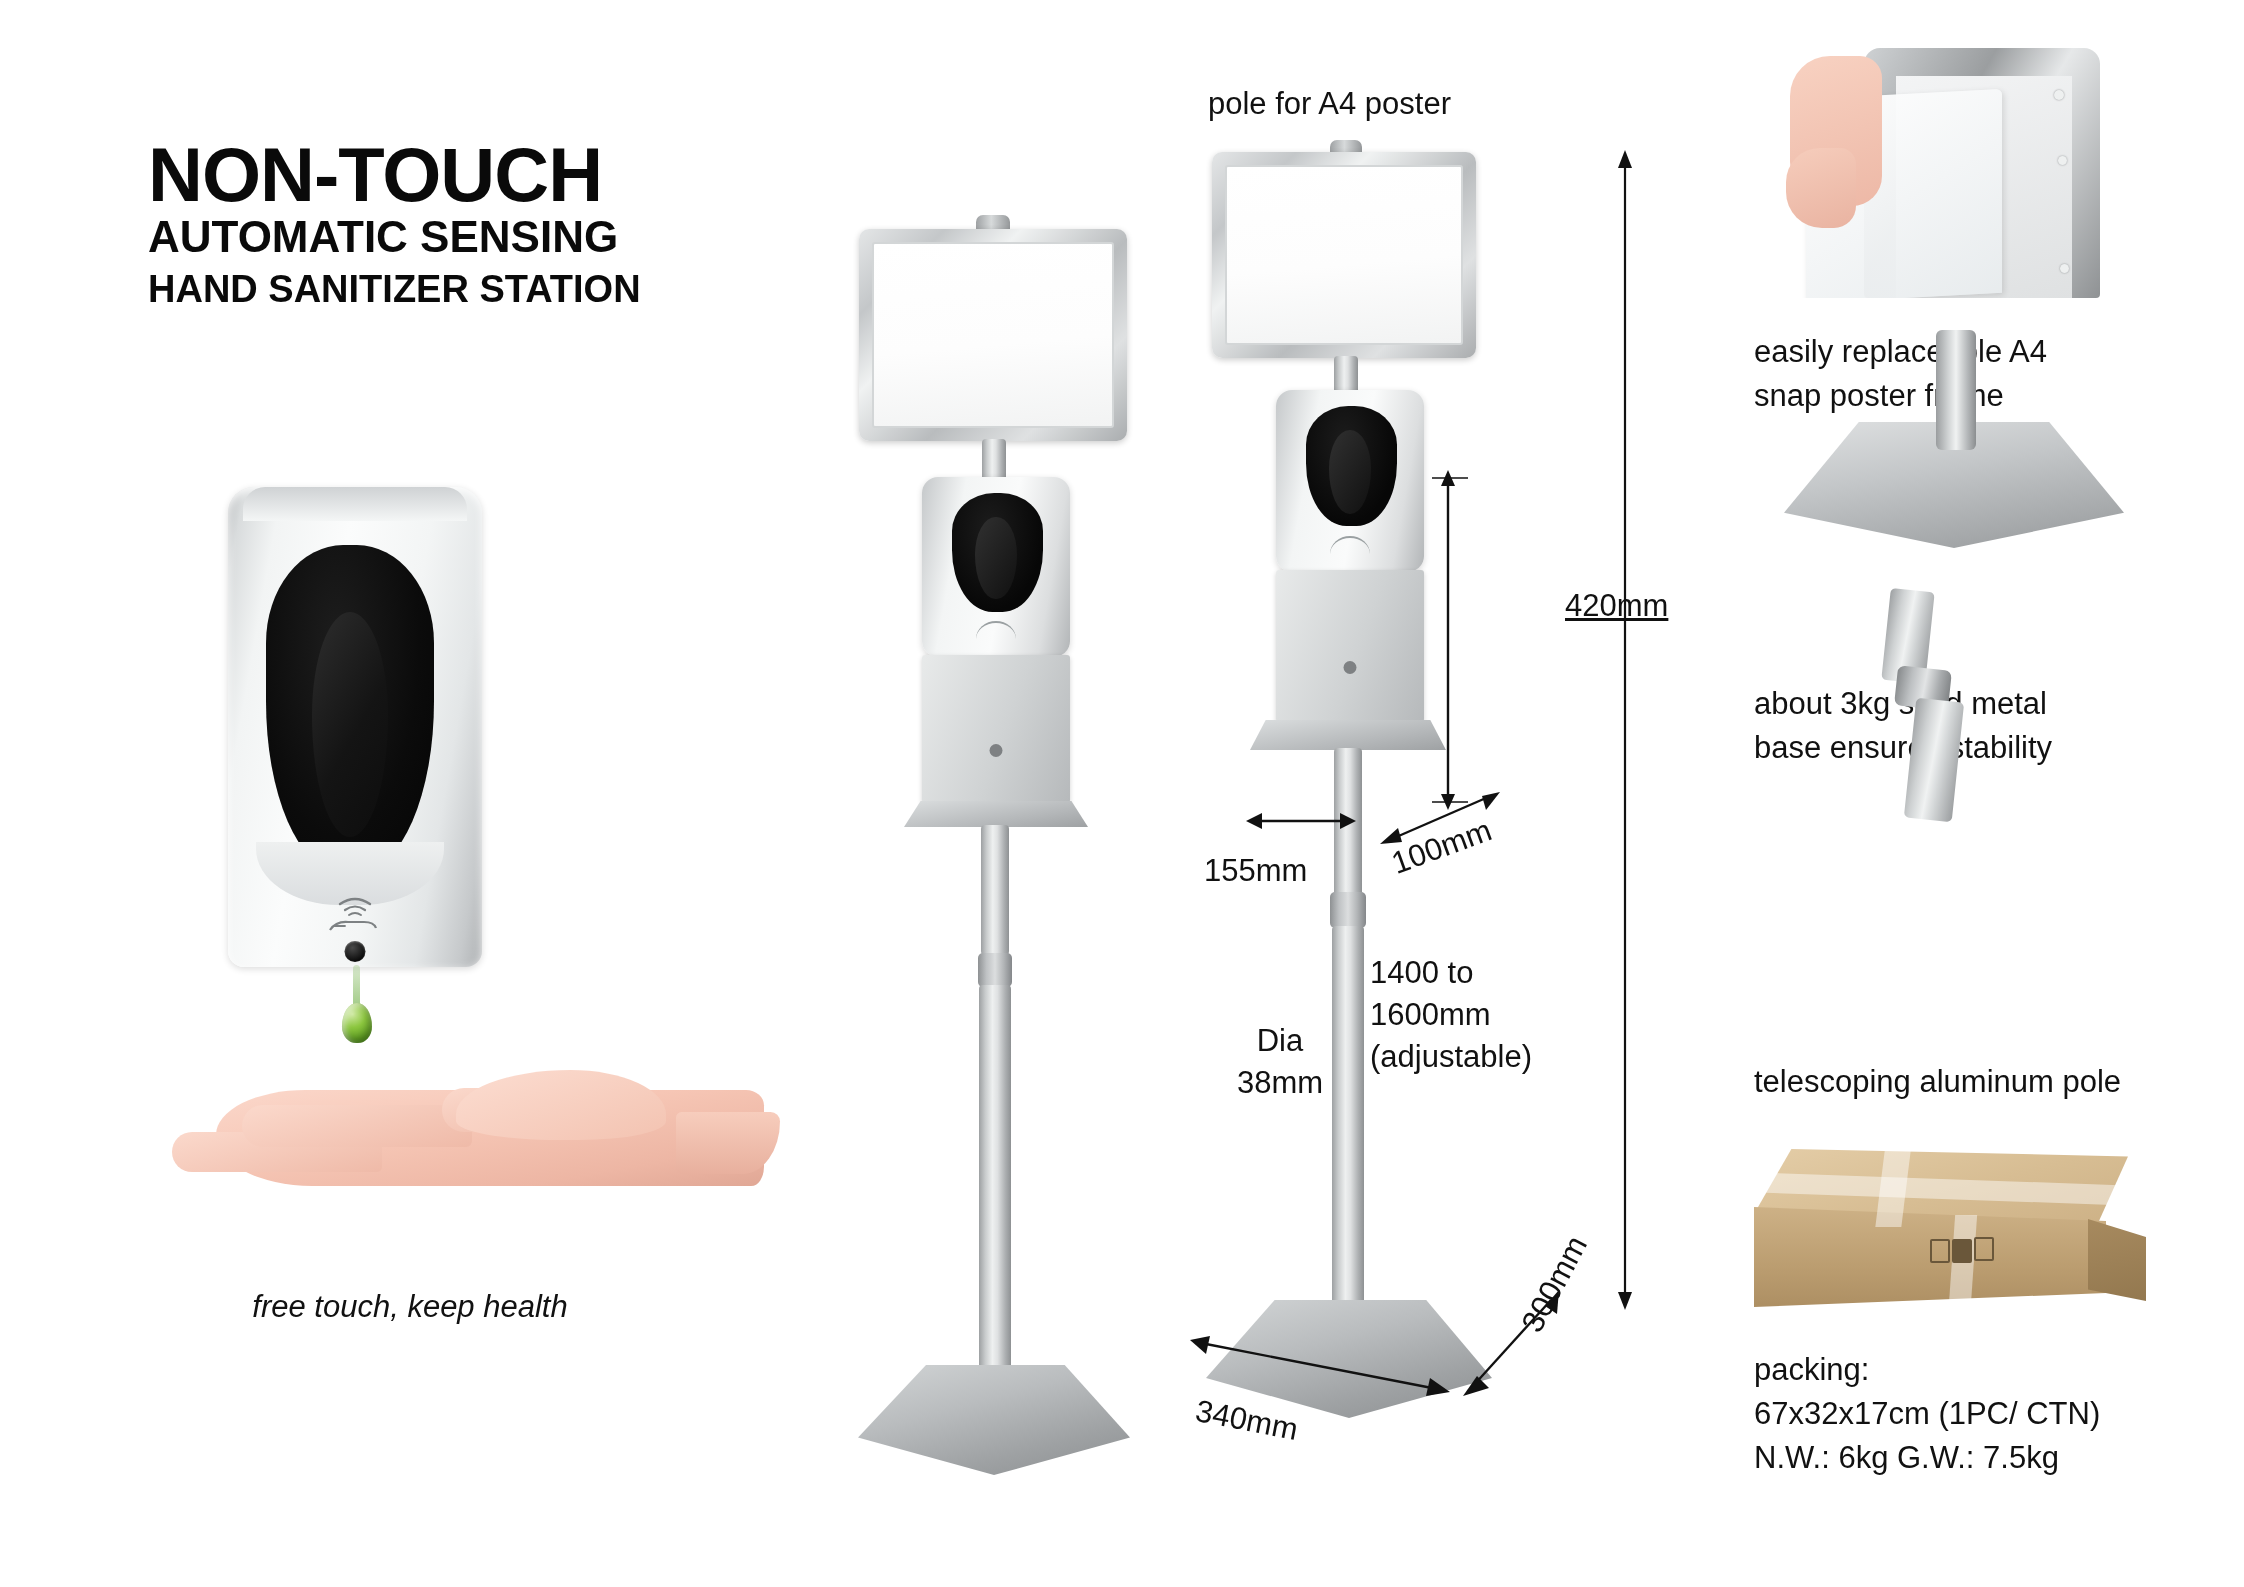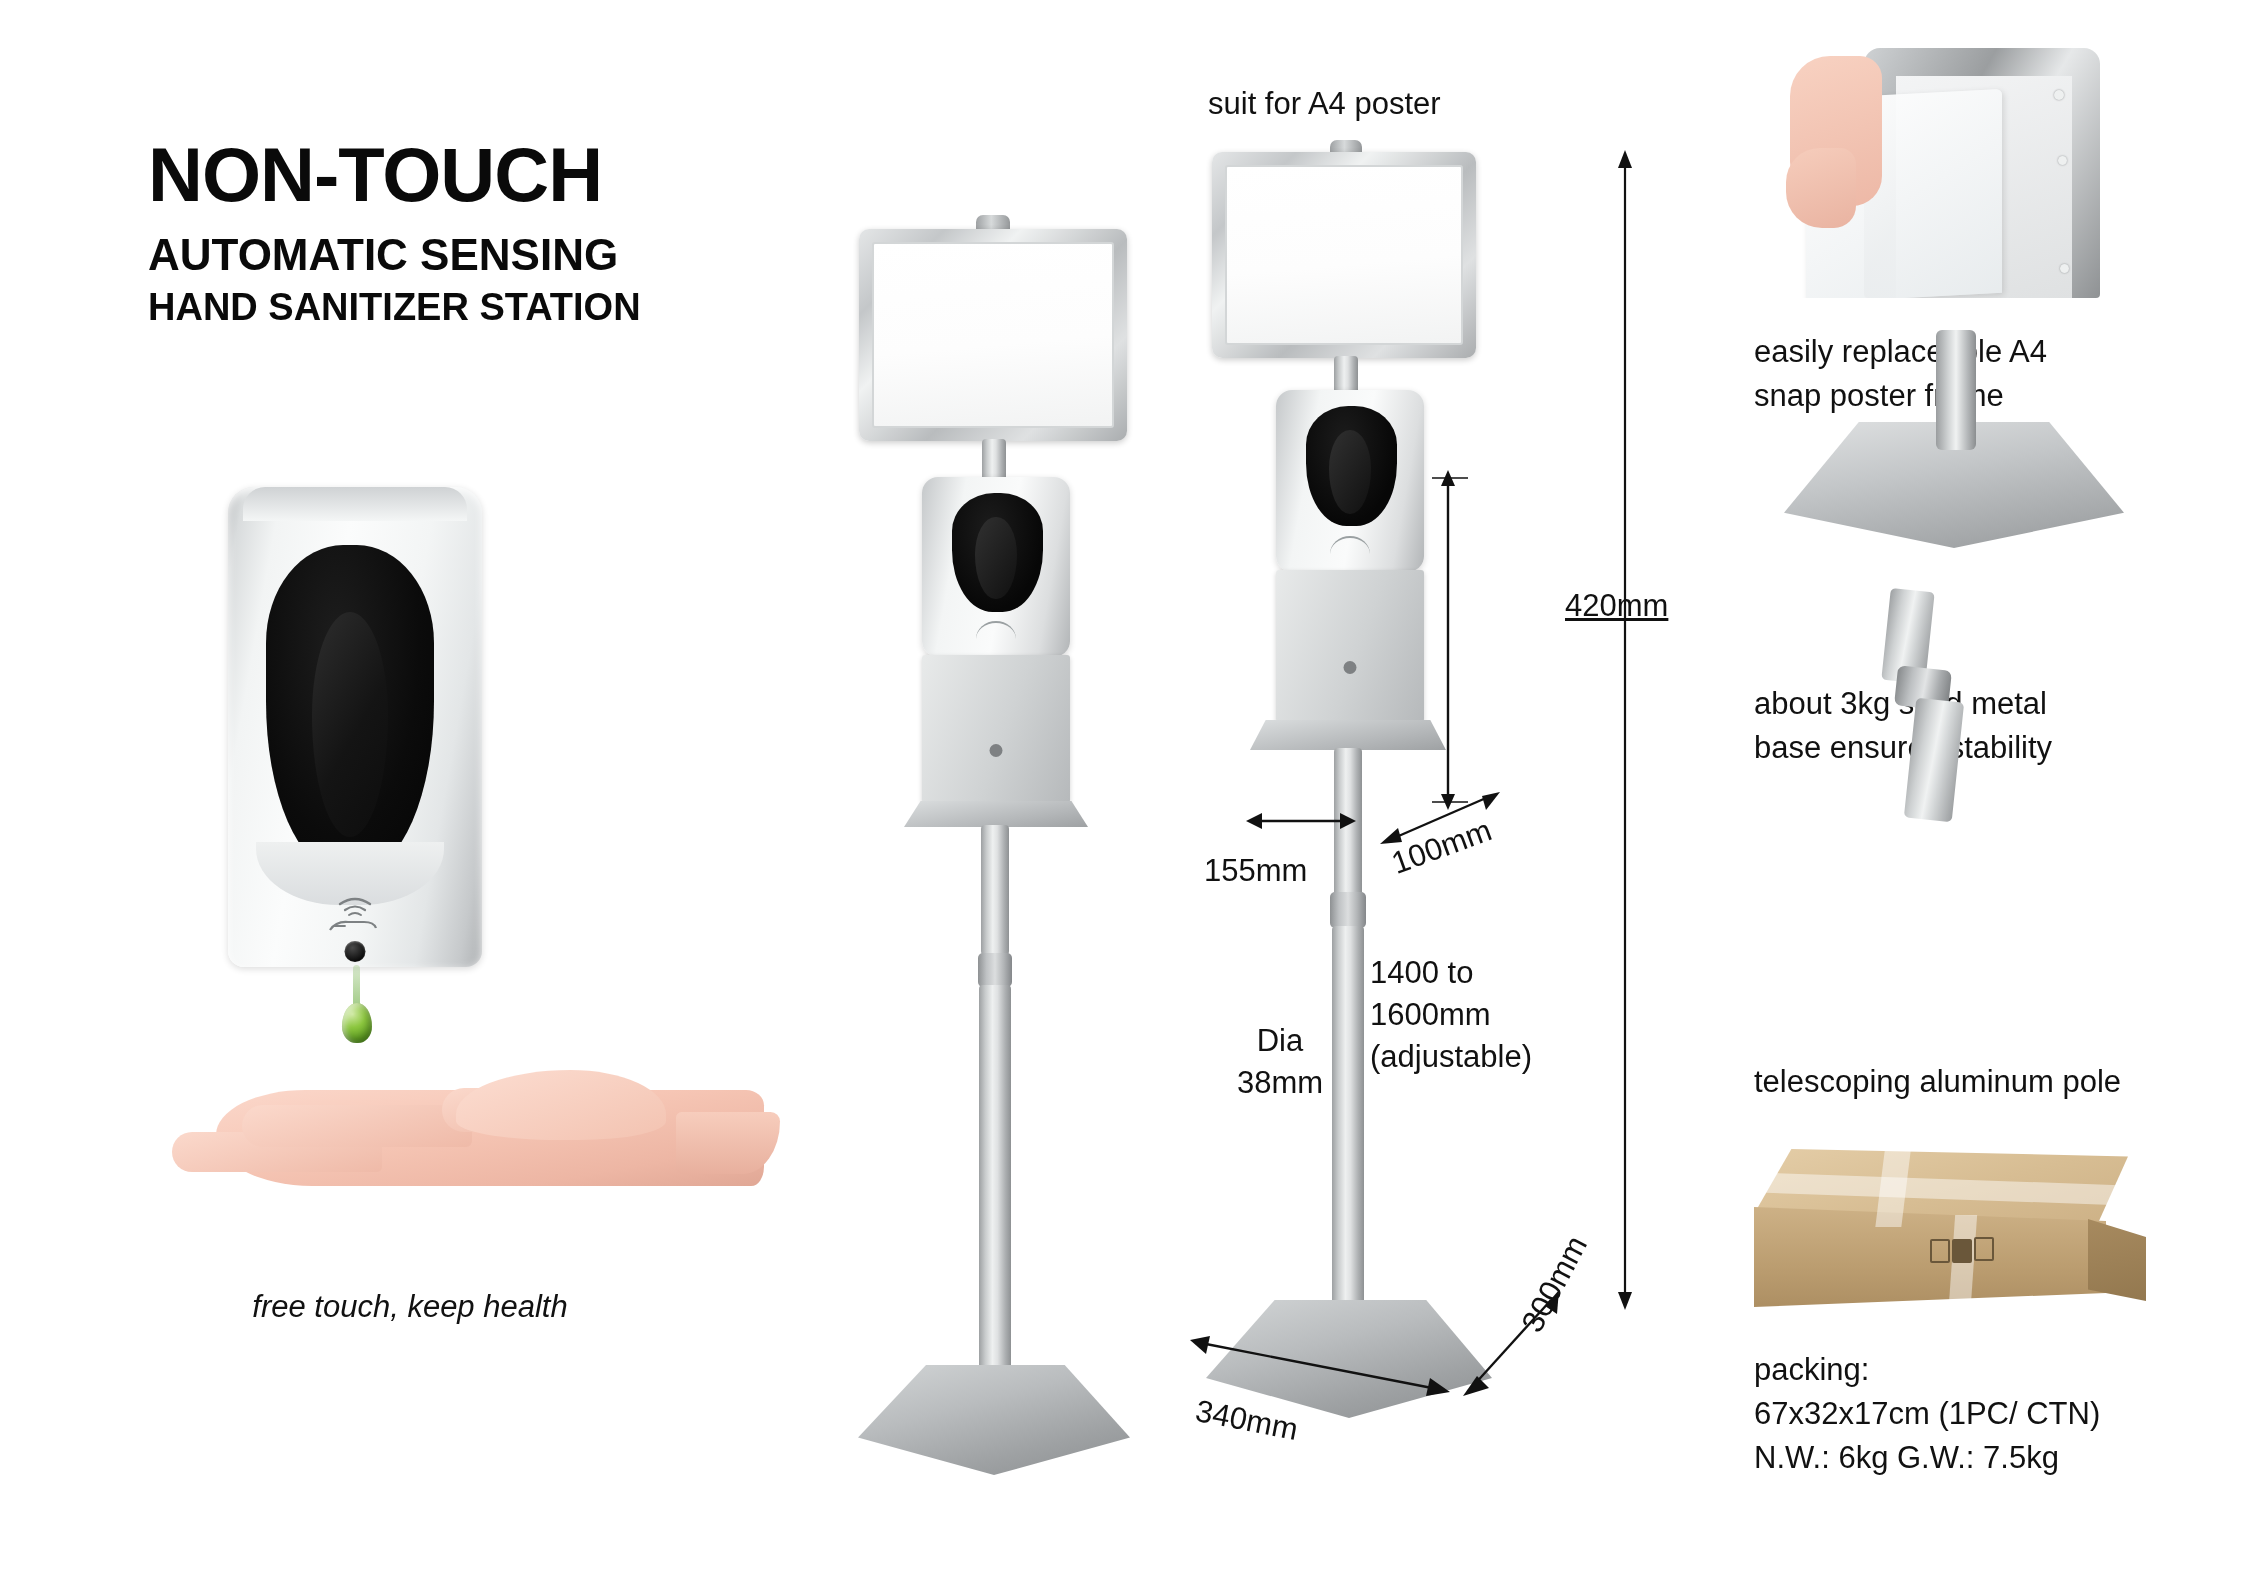--- a/index.html
+++ b/index.html
@@ -10,21 +10,21 @@
   }
   .abs{position:absolute;}
 
   
   #headline{left:148px;top:136px;width:760px;}
   #title-main{
     font-size:76px;font-weight:bold;letter-spacing:-1px;line-height:1.02;
     color:#0a0a0a;white-space:nowrap;
   }
   #title-sub1{
-    font-size:44px;font-weight:bold;line-height:1.05;margin-top:18px;
+    font-size:44px;font-weight:bold;line-height:1.05;
     color:#0a0a0a;white-space:nowrap;
   }
   #title-sub2{
     font-size:38px;font-weight:bold;line-height:1.05;margin-top:10px;
     color:#0a0a0a;white-space:nowrap;
   }
 
   
   .cap{font-size:31px;line-height:1.42;color:#111;}
   .cap-center{text-align:center;}
@@ -324,21 +324,21 @@
   <div class="abs" style="left:70px;top:580px;width:196px;height:30px;
        background:linear-gradient(170deg,#dbdedf,#b4b7b9 65%,#9ea1a3);
        clip-path:polygon(8% 0%,92% 0%,100% 100%,0% 100%);"></div>
   <div class="abs pole" style="left:154px;top:608px;width:28px;height:148px;"></div>
   <div class="abs pole-joint" style="left:150px;top:752px;width:36px;height:36px;"></div>
   <div class="abs pole" style="left:152px;top:786px;width:32px;height:396px;"></div>
   <div class="abs base-plate" style="left:26px;top:1160px;width:286px;height:118px;
        clip-path:polygon(24% 0%,77% 0%,100% 66%,50% 100%,0% 66%);border-radius:8px;"></div>
 </div>
 
-<div class="abs cap" style="left:1208px;top:82px;">suit for A4 poster</div>
+<div class="abs cap" style="left:1208px;top:82px;">pole for A4 poster</div>
 
 <svg class="abs" style="left:1418px;top:470px;width:60px;height:340px;" viewBox="0 0 60 340">
   <line x1="30" y1="8" x2="30" y2="332" stroke="#111" stroke-width="2.4"></line>
   <polygon points="30,0 23,16 37,16" fill="#111"></polygon>
   <polygon points="30,340 23,324 37,324" fill="#111"></polygon>
   <line x1="14" y1="8" x2="50" y2="8" stroke="#111" stroke-width="1.6"></line>
   <line x1="14" y1="332" x2="50" y2="332" stroke="#111" stroke-width="1.6"></line>
 </svg>
 <div class="abs dim" style="left:1565px;top:585px;text-decoration:underline;">420mm</div>
 

